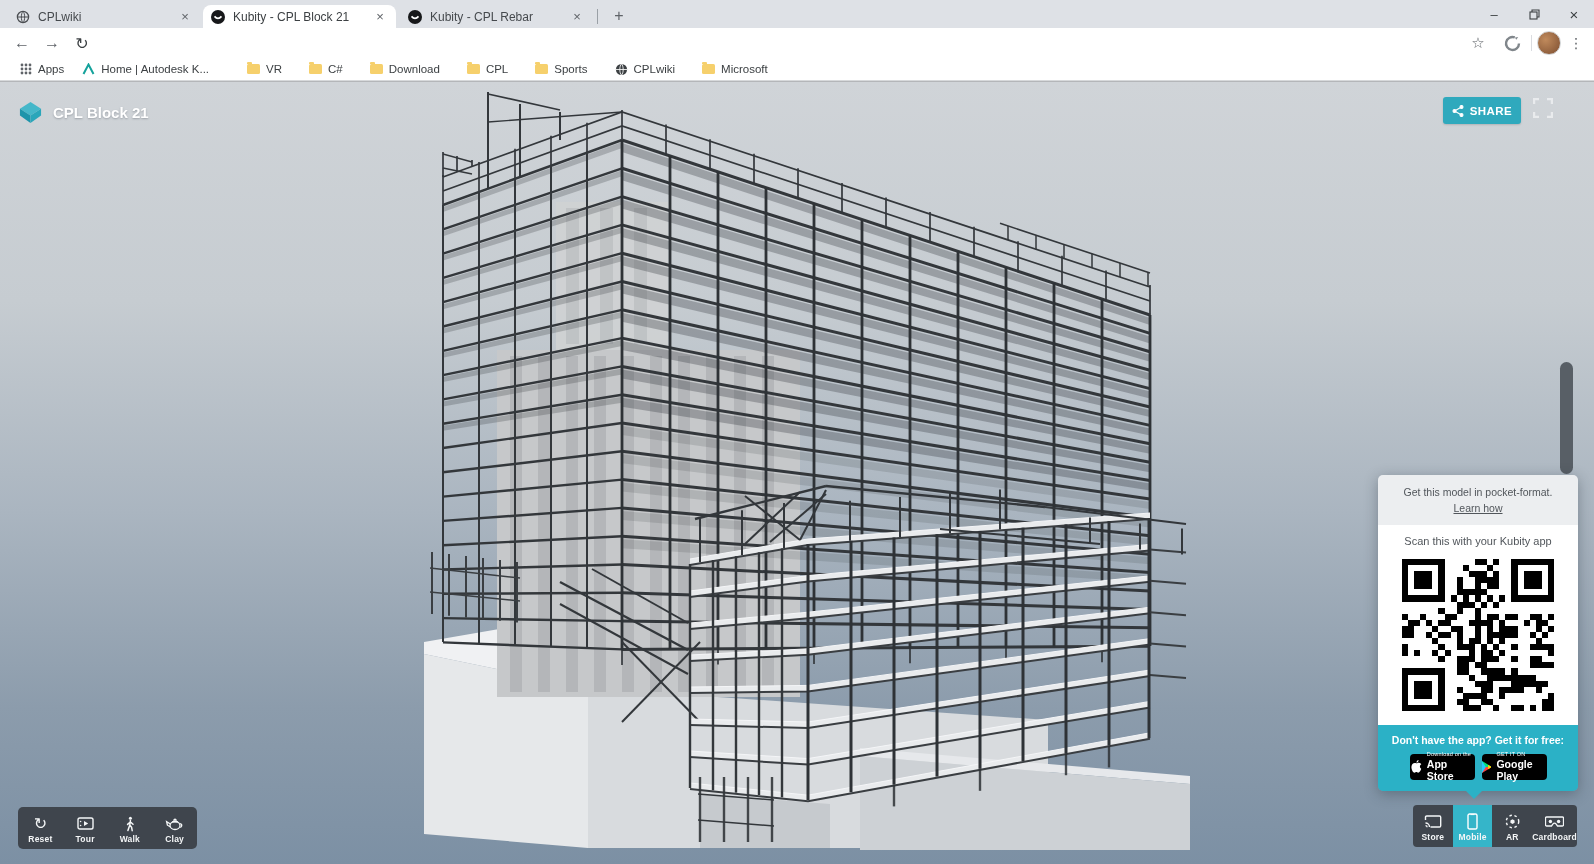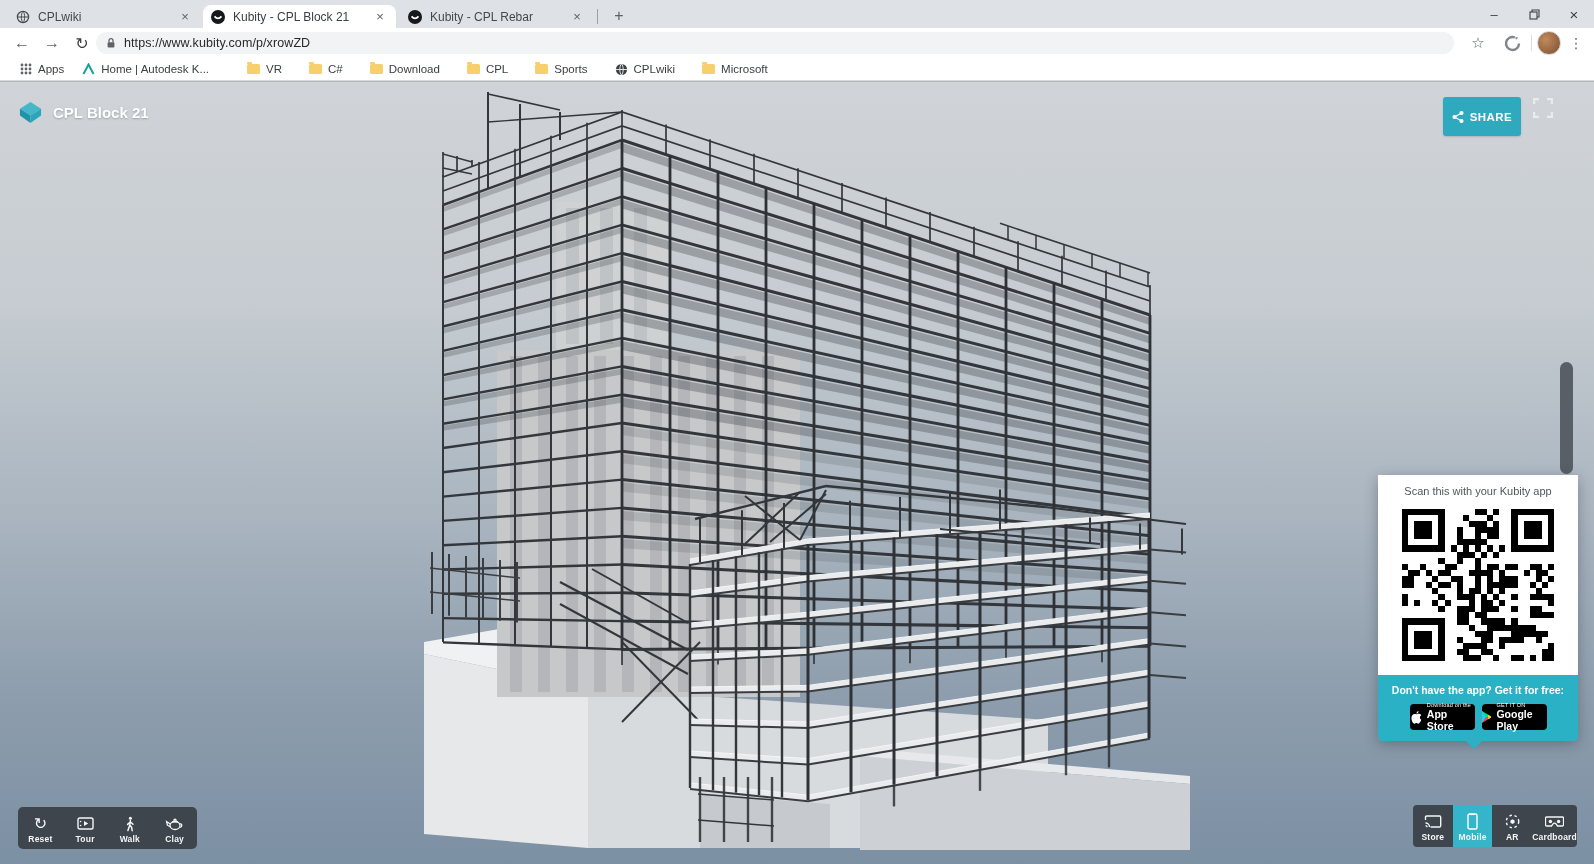--- a/index.html
+++ b/index.html
@@ -36,21 +36,21 @@
   .folder{width:13px;height:10px;background:#f6d06c;border-radius:1.5px;position:relative;}
   .folder:before{content:"";position:absolute;top:-2px;left:0;width:5px;height:2px;background:#f6d06c;border-radius:1px 1px 0 0;}
   
   .viewer{position:absolute;top:81px;left:0;width:1594px;height:783px;overflow:hidden;
           border-top:1px solid #b4b6b9;box-sizing:border-box;
           background:linear-gradient(180deg,#d0d4d8 0%,#c6ccd1 28%,#aab5c0 55%,#8c9cac 80%,#7c90a4 100%);}
   .model-wrap{position:absolute;inset:0;cursor:grab;}
   .brandbar{position:absolute;left:18px;top:19px;display:flex;align-items:center;}
   .model-title{margin-left:10px;color:#ffffff;font-size:15px;font-weight:bold;
                text-shadow:0 1px 2px rgba(60,70,80,.35);}
-  .share-btn{position:absolute;right:73px;top:15px;height:39px;background:#2fa9bd;border-radius:3px;
+  .share-btn{position:absolute;right:73px;top:15px;height:27px;background:#2fa9bd;border-radius:3px;
              display:flex;align-items:center;padding:0 9px;color:#fff;font-size:11.5px;font-weight:bold;
              letter-spacing:.4px;box-shadow:0 1px 2px rgba(0,0,0,.15);}
   .share-btn svg{margin-right:6px;}
   .fs-btn{position:absolute;right:41px;top:16px;width:20px;height:20px;opacity:.85;}
   .zoom-pill{position:absolute;right:21px;top:280px;width:13px;height:112px;background:#585f66;border-radius:7px;}
   
   .qr-panel{position:absolute;left:1378px;top:393px;width:200px;border-radius:5px;
             box-shadow:0 3px 14px rgba(30,40,50,.35);font-size:10.5px;}
   .qr-head{background:#eceef0;border-radius:5px 5px 0 0;padding:9px 8px 8px;text-align:center;
            color:#51565b;line-height:1.55;}
@@ -122,27 +122,20 @@
         </svg>
     </div>
     <div class="winbtn" style="font-size:15px">×</div>
   </div>
 </div>
 
 <div class="navbar">
   <div class="navicon" style="left:10px">←</div>
   <div class="navicon" style="left:40px">→</div>
   <div class="navicon" style="left:70px;color:#3c4043">↻</div>
-  <div class="addr">
-    <svg width="10" height="12" viewBox="0 0 10 12">
-        <path d="M3 5.2 V3.6 a2 2 0 0 1 4 0 V5.2" fill="none" stroke="#5f6368" stroke-width="1.3"></path>
-        <rect x="1.6" y="5.2" width="6.8" height="5.4" rx="1" fill="#5f6368"></rect>
-      </svg>
-    <span class="url">https://www.kubity.com/p/xrowZD</span>
-  </div>
   <div class="navicon" style="left:1466px;font-size:15px">☆</div>
   <div class="navicon" style="left:1500px">
     <svg width="17" height="17" viewBox="0 0 17 17">
         <path d="M15 8.5 a6.5 6.5 0 1 1 -4.2-6.1" fill="none" stroke="#80868b" stroke-width="2.4"></path>
         <path d="M11 2.5 l3.2-.4 -2 2.6z" fill="#80868b"></path>
       </svg>
   </div>
   <div class="vdiv" style="left:1531px"></div>
   <div class="avatar" style="left:1537px"></div>
   <div class="navicon" style="left:1564px;font-size:14px">⋮</div>
@@ -479,20 +472,24 @@
 
   <div class="fs-btn">
     <svg width="20" height="20" viewBox="0 0 20 20">
       <path d="M1 6 V1 H6 M14 1 H19 V6 M19 14 V19 H14 M6 19 H1 V14" fill="none" stroke="#eef0f2" stroke-width="2.4"></path>
     </svg>
   </div>
 
   <div class="zoom-pill"></div>
 
   <div class="qr-panel">
+    <div class="qr-head">
+      <span>Get this model in pocket-format.</span><br>
+      <a href="#">Learn how</a>
+    </div>
     <div class="qr-body">
       <div class="scan">Scan this with your Kubity app</div>
       <svg id="qrSvg" class="qr-code" viewBox="0 0 25 25" shape-rendering="crispEdges">
           <rect x="0" y="0" width="25" height="25" fill="#fff"></rect>
           <rect x="0" y="0" width="1" height="1" fill="#000"></rect>
           <rect x="1" y="0" width="1" height="1" fill="#000"></rect>
           <rect x="2" y="0" width="1" height="1" fill="#000"></rect>
           <rect x="3" y="0" width="1" height="1" fill="#000"></rect>
           <rect x="4" y="0" width="1" height="1" fill="#000"></rect>
           <rect x="5" y="0" width="1" height="1" fill="#000"></rect>

